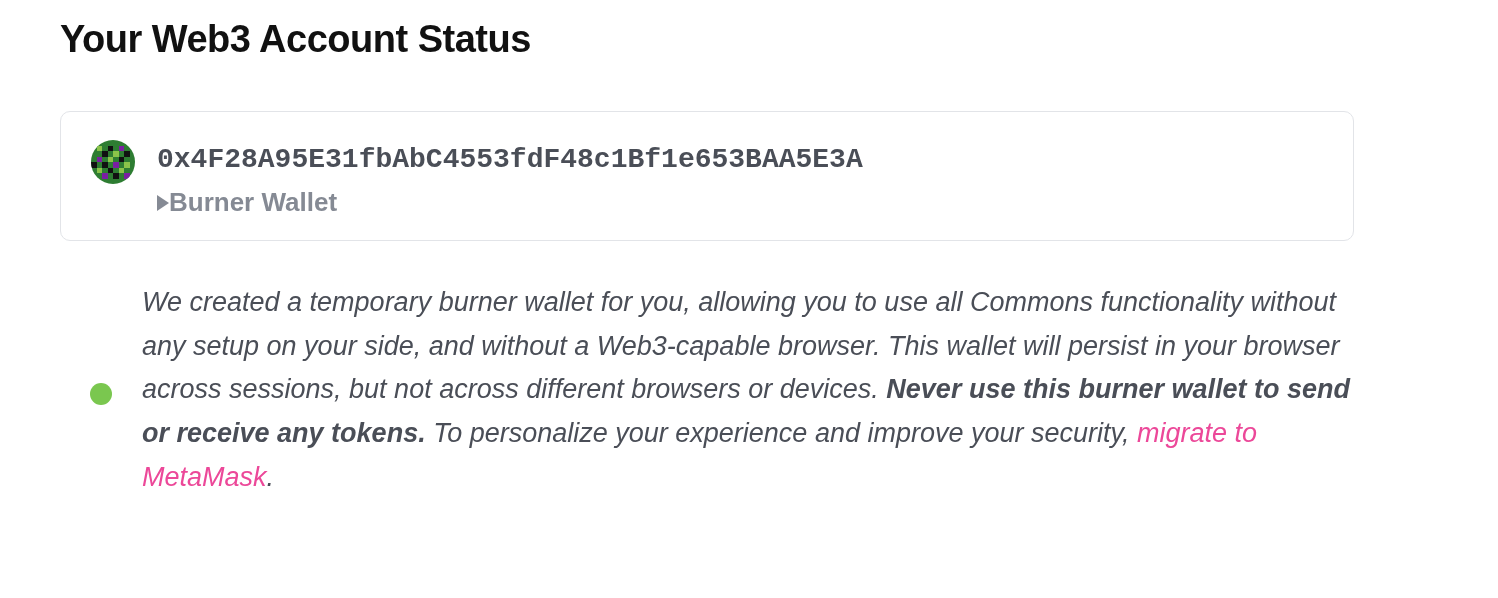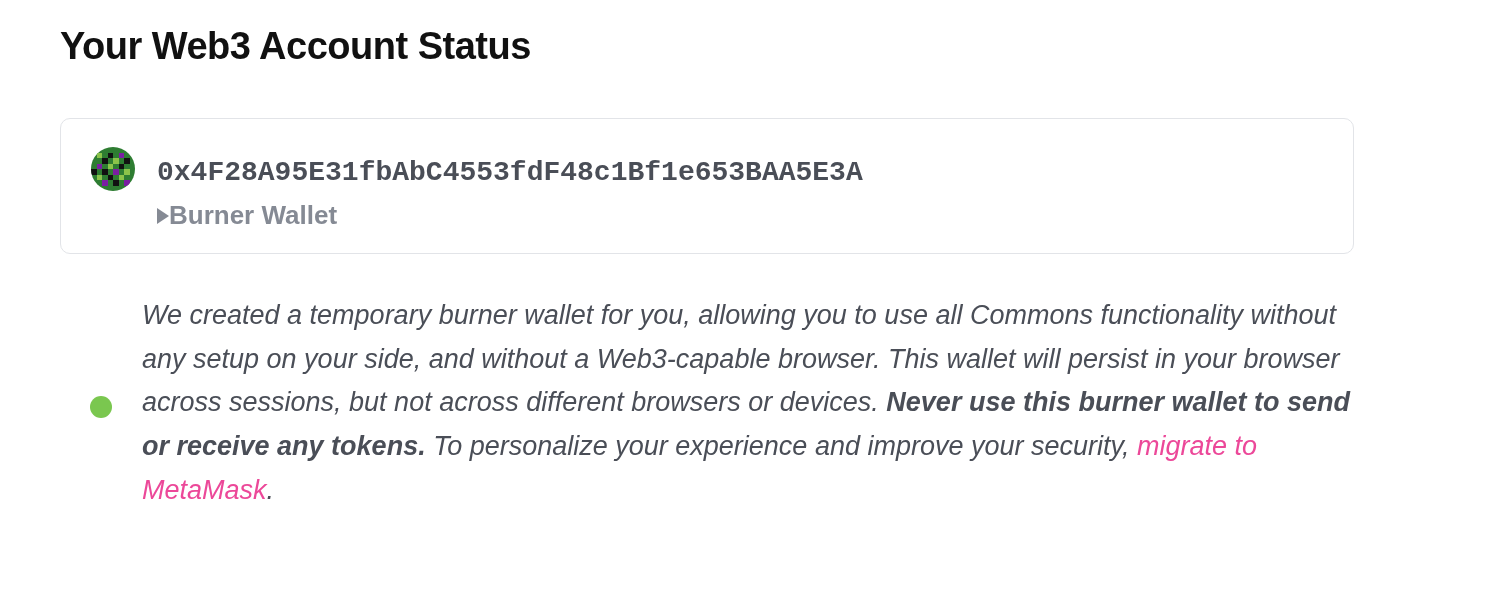--- a/index.html
+++ b/index.html
@@ -5,21 +5,21 @@
   * { box-sizing: border-box; }
   html, body {
     margin: 0;
     padding: 0;
     background: #ffffff;
     font-family: -apple-system, BlinkMacSystemFont, "Segoe UI", Helvetica, Arial, sans-serif;
     color: #222;
   }
   .page {
     width: 1414px;
-    padding: 25px 60px 40px 60px;
+    padding: 18px 60px 40px 60px;
   }
   h2.title {
     font-size: 38px;
     font-weight: 800;
     letter-spacing: -0.5px;
     margin: 0 0 50px 0;
     color: #111;
   }
   .card {
     border: 1px solid #e2e4e8;
@@ -37,21 +37,21 @@
     flex: 0 0 44px;
     margin-top: 2px;
     overflow: hidden;
   }
   .card-body { flex: 1; }
   .addr {
     font-family: "SFMono-Regular", Consolas, "Liberation Mono", Menlo, monospace;
     font-size: 28px;
     font-weight: 700;
     color: #4a4e57;
-    margin: 12px 0 12px 0;
+    margin: 6px 0 12px 0;
     word-break: break-all;
   }
   .sub {
     display: flex;
     align-items: center;
     color: #858a94;
     font-size: 26px;
     font-weight: 600;
   }
   .tri {

